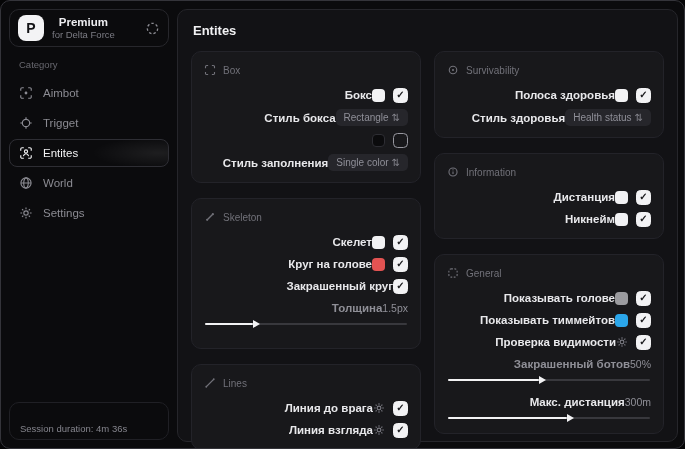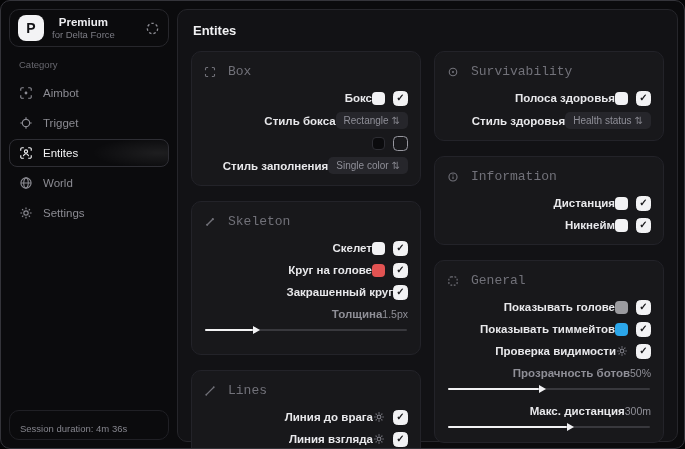--- a/index.html
+++ b/index.html
@@ -16,33 +16,33 @@
   .brand-text{line-height:1.25;}
   .brand-title{font-size:11.5px;font-weight:700;color:#ededf0;text-align:center;}
   .brand-sub{font-size:9.5px;color:#7c7c84;}
   .brand-sync{margin-left:auto;color:#8d8d94;display:flex;cursor:pointer;}
   .category{font-size:9.5px;color:#68686f;margin:12px 10px 9px;}
   .nav-item{display:flex;align-items:center;gap:10px;height:26px;padding:0 9px;margin-bottom:2px;
     border:1px solid transparent;border-radius:8px;color:#8b8b92;font-size:11.5px;cursor:pointer;}
   .nav-item svg{flex:none;}
   .nav-item.active{border-color:#2e2e34;color:#f2f2f4;
     background:radial-gradient(95px 22px at 94% 50%, rgba(255,255,255,0.08), transparent 70%);}
-  .session{position:absolute;left:8px;right:8px;bottom:8px;height:30px;border:1px solid #202025;
+  .session{position:absolute;left:8px;right:8px;bottom:8px;height:38px;border:1px solid #202025;
     border-radius:10px;display:flex;align-items:flex-end;padding:5px 10px;box-sizing:border-box;
     color:#85858d;font-size:9.5px;}
 
   
   .main{position:absolute;left:176px;top:8px;width:501px;height:433px;border:1px solid #26262b;
     background:#121215;border-radius:10px;box-sizing:border-box;padding:10px 13px;}
   .main-title{font-size:13px;font-weight:700;color:#f1f1f3;margin:3px 0 13px 2px;}
   .columns{display:flex;gap:13px;}
   .col{flex:1;min-width:0;}
   .card{background:#18181b;border:1px solid #232329;border-radius:10px;padding:10px 12px;margin-bottom:15px;}
-  .card-header{display:flex;align-items:center;gap:12px;color:#717179;
-    font-family:Liberation Mono, monospace;font-size:13px;margin:2px 0 11px;}
+  .card-header{display:flex;align-items:center;gap:7px;color:#717179;
+    font-family:Liberation Sans, sans-serif;font-size:10px;margin:2px 0 11px;}
   .row{display:flex;align-items:center;justify-content:flex-end;min-height:16px;margin-bottom:6px;}
   .row:last-child{margin-bottom:1px;}
   .label{font-size:11.5px;font-weight:700;color:#e8e8eb;}
   .label.dim{color:#5d5d64;}
   .label.soft{color:#8f8f97;}
   .value{font-size:10.5px;color:#8f8f97;}
   .controls{display:flex;align-items:center;gap:8px;}
   .swatch{width:13px;height:13px;border-radius:4px;cursor:pointer;}
   .swatch.black{border:1px solid #2d2d33;box-sizing:border-box;}
   .checkbox{width:15px;height:15px;border-radius:4.5px;border:1.5px solid #97979f;box-sizing:border-box;
@@ -390,21 +390,21 @@
                 </svg>
               </span>
               <span class="checkbox checked">
                   <span class="check">✓</span>
                 </span>
             </span>
           </div>
 
           <div class="slider-row">
             <div class="row" style="margin-bottom:0;">
-              <span class="label soft">Прозрачность ботов</span>
+              <span class="label soft">Закрашенный ботов</span>
               <span class="value">50%</span>
             </div>
             <div class="slider">
               <div class="slider-fill" style="width: 45%;">
                 <span class="slider-thumb"></span>
               </div>
             </div>
           </div>
 
           <div class="slider-row">

